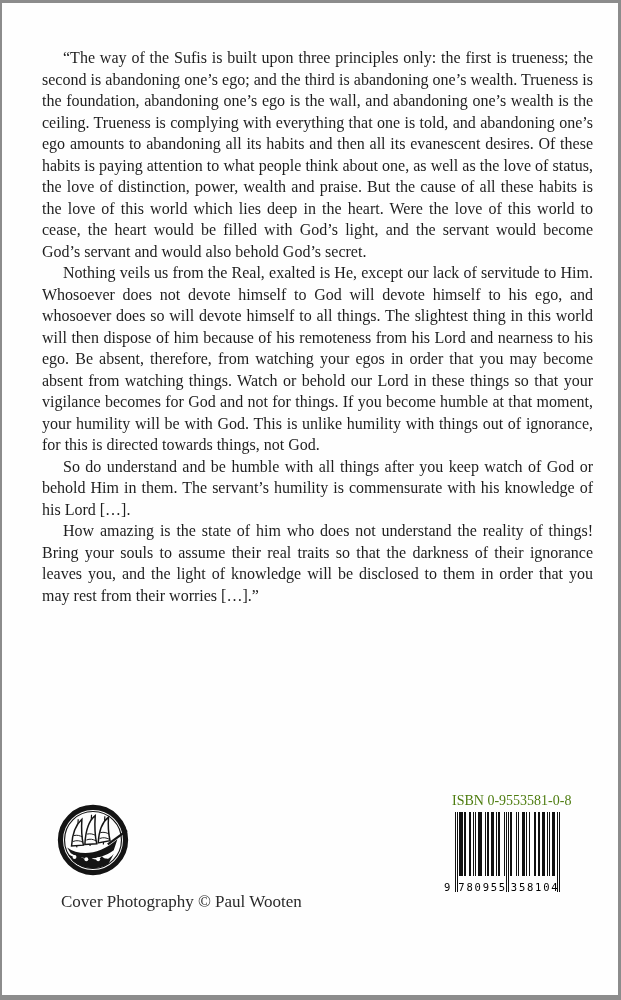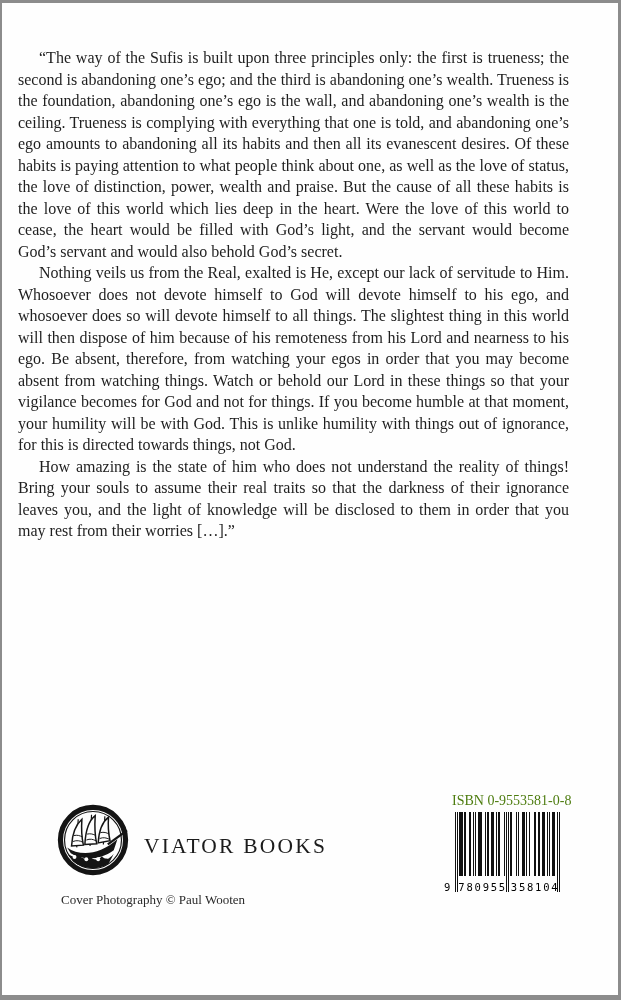--- a/index.html
+++ b/index.html
@@ -10,21 +10,21 @@
     background:#fefefe;
     border-style:solid;
     border-color:#8c8c8c;
     border-width:3px 3px 5px 2px;
     font-family:"Liberation Serif","DejaVu Serif",serif;
     color:#1e1e1e;
     overflow:hidden;
   }
   .quote-block{
     position:absolute;
-    top:44px;left:16px;width:551px;
+    top:44px;left:40px;width:551px;
     font-size:16px;
     line-height:21.5px;
     text-align:justify;
   }
   .quote-block p{margin:0;text-indent:21px;}
   .attribution{
     margin-top:3px;
     text-align:right;
     font-variant:small-caps;
     font-size:16.5px;
@@ -37,21 +37,21 @@
   }
   .publisher-name{
     position:absolute;left:142px;top:831px;
     font-size:21.5px;
     letter-spacing:2.2px;
     color:#1b1b1b;
     white-space:nowrap;
   }
   .photo-credit{
     position:absolute;left:59px;top:889px;
-    font-size:13px;
+    font-size:17px;
     color:#2a2a2a;
     white-space:nowrap;
   }
   .isbn-block{
     position:absolute;left:450px;top:790px;width:112px;
   }
   .isbn-label{
     font-size:14px;
     text-align:center;
     white-space:nowrap;
@@ -85,20 +85,21 @@
   .bc-digits i{font-style:normal;}
 </style>
 </head>
 <body>
 
 <div class="page">
 
   <div class="quote-block">
     <p>“The way of the Sufis is built upon three principles only: the first is trueness; the second is abandoning one’s ego; and the third is abandoning one’s wealth. Trueness is the foundation, abandoning one’s ego is the wall, and abandoning one’s wealth is the ceiling. Trueness is complying with everything that one is told, and abandoning one’s ego amounts to abandoning all its habits and then all its evanescent desires. Of these habits is paying attention to what people think about one, as well as the love of status, the love of distinction, power, wealth and praise. But the cause of all these habits is the love of this world which lies deep in the heart. Were the love of this world to cease, the heart would be filled with God’s light, and the servant would become God’s servant and would also behold God’s secret.</p>
     <p>Nothing veils us from the Real, exalted is He, except our lack of servitude to Him. Whosoever does not devote himself to God will devote himself to his ego, and whosoever does so will devote himself to all things. The slightest thing in this world will then dispose of him because of his remoteness from his Lord and nearness to his ego. Be absent, therefore, from watching your egos in order that you may become absent from watching things. Watch or behold our Lord in these things so that your vigilance becomes for God and not for things. If you become humble at that moment, your humility will be with God. This is unlike humility with things out of ignorance, for this is directed towards things, not God.</p>
+    <p>So do understand and be humble with all things after you keep watch of God or behold Him in them. The servant’s humility is commensurate with his knowledge of his Lord […].</p>
     <p>How amazing is the state of him who does not understand the reality of things! Bring your souls to assume their real traits so that the darkness of their ignorance leaves you, and the light of knowledge will be disclosed to them in order that you may rest from their worries […].”</p>
   </div>
 
   <div class="publisher-logo">
     <svg viewBox="0 0 100 100" width="74" height="74" aria-hidden="true">
       <circle cx="50" cy="50" r="44" fill="none" stroke="#141414" stroke-width="7"></circle>
       <circle cx="50" cy="50" r="38.5" fill="none" stroke="#141414" stroke-width="1.6"></circle>
       <path d="M70,56 L96,37" stroke="#141414" stroke-width="3" fill="none"></path>
       <path d="M28,60 L30,22 M46,58 L48,16 M64,56 L66,18" stroke="#141414" stroke-width="1.6" fill="none"></path>
       <path d="M21,58 C22,40 26,30 35,22 C34,36 35,48 37,57 Z" fill="#fdfdfd" stroke="#141414" stroke-width="2"></path>
@@ -109,21 +110,20 @@
       <path d="M59,48 C64,46 68,47 72,49 M60,40 C65,39 68,40 72,42" stroke="#141414" stroke-width="1.3" fill="none"></path>
       <path d="M15,60 C32,72 58,71 83,49 L78,64 C58,79 34,77 20,68 Z" fill="#141414"></path>
       <path d="M14,66 C20,74 27,74 31,69 C34,76 41,77 46,72 C50,78 57,78 62,72 C66,77 72,76 78,69 L71,82 C57,91 37,90 23,79 Z" fill="#141414"></path>
       <circle cx="25" cy="73" r="2.6" fill="#fdfdfd"></circle>
       <circle cx="41" cy="76" r="2.6" fill="#fdfdfd"></circle>
       <circle cx="57" cy="76" r="2.6" fill="#fdfdfd"></circle>
       <circle cx="70" cy="73" r="2.4" fill="#fdfdfd"></circle>
     </svg>
   </div>
 
-  <div class="publisher-name">VIATOR BOOKS</div>
 
   <div class="isbn-block">
     <div class="isbn-label">ISBN 0-9553581-0-8</div>
     <div class="barcode">
       <div class="barcode-bars">
           <i class="bc-mod bar tall"></i>
           <i class="bc-mod"></i>
           <i class="bc-mod bar tall"></i>
           <i class="bc-mod"></i>
           <i class="bc-mod bar"></i>

